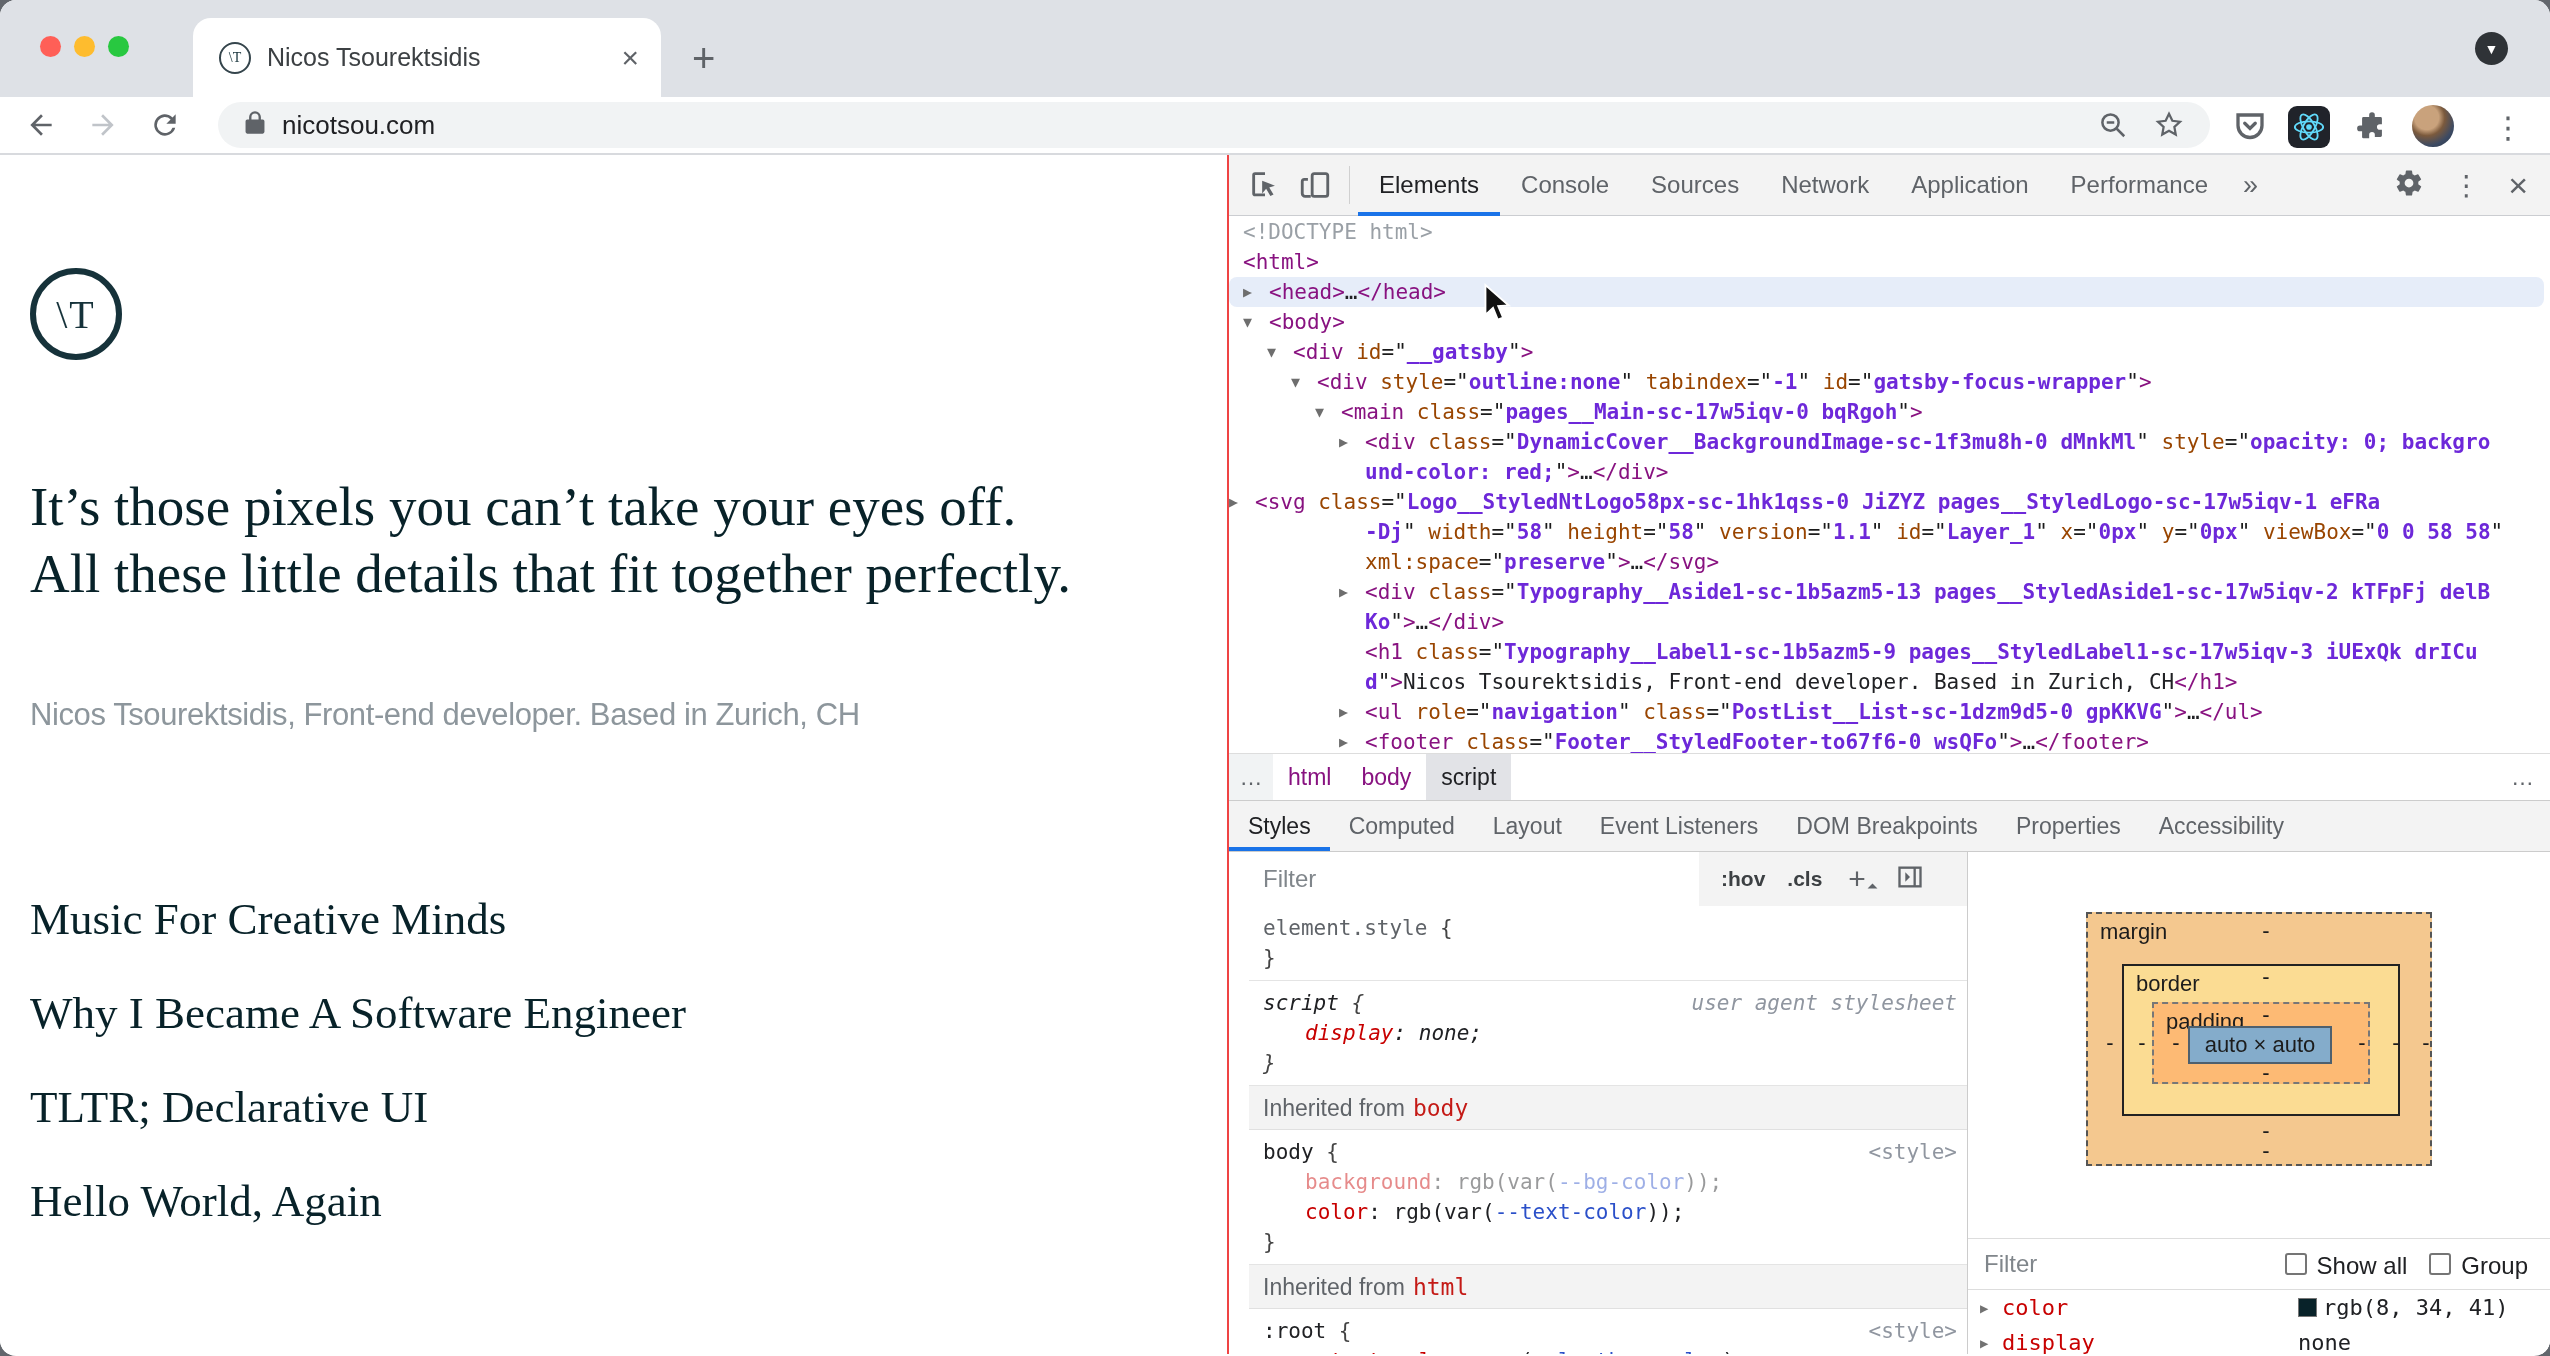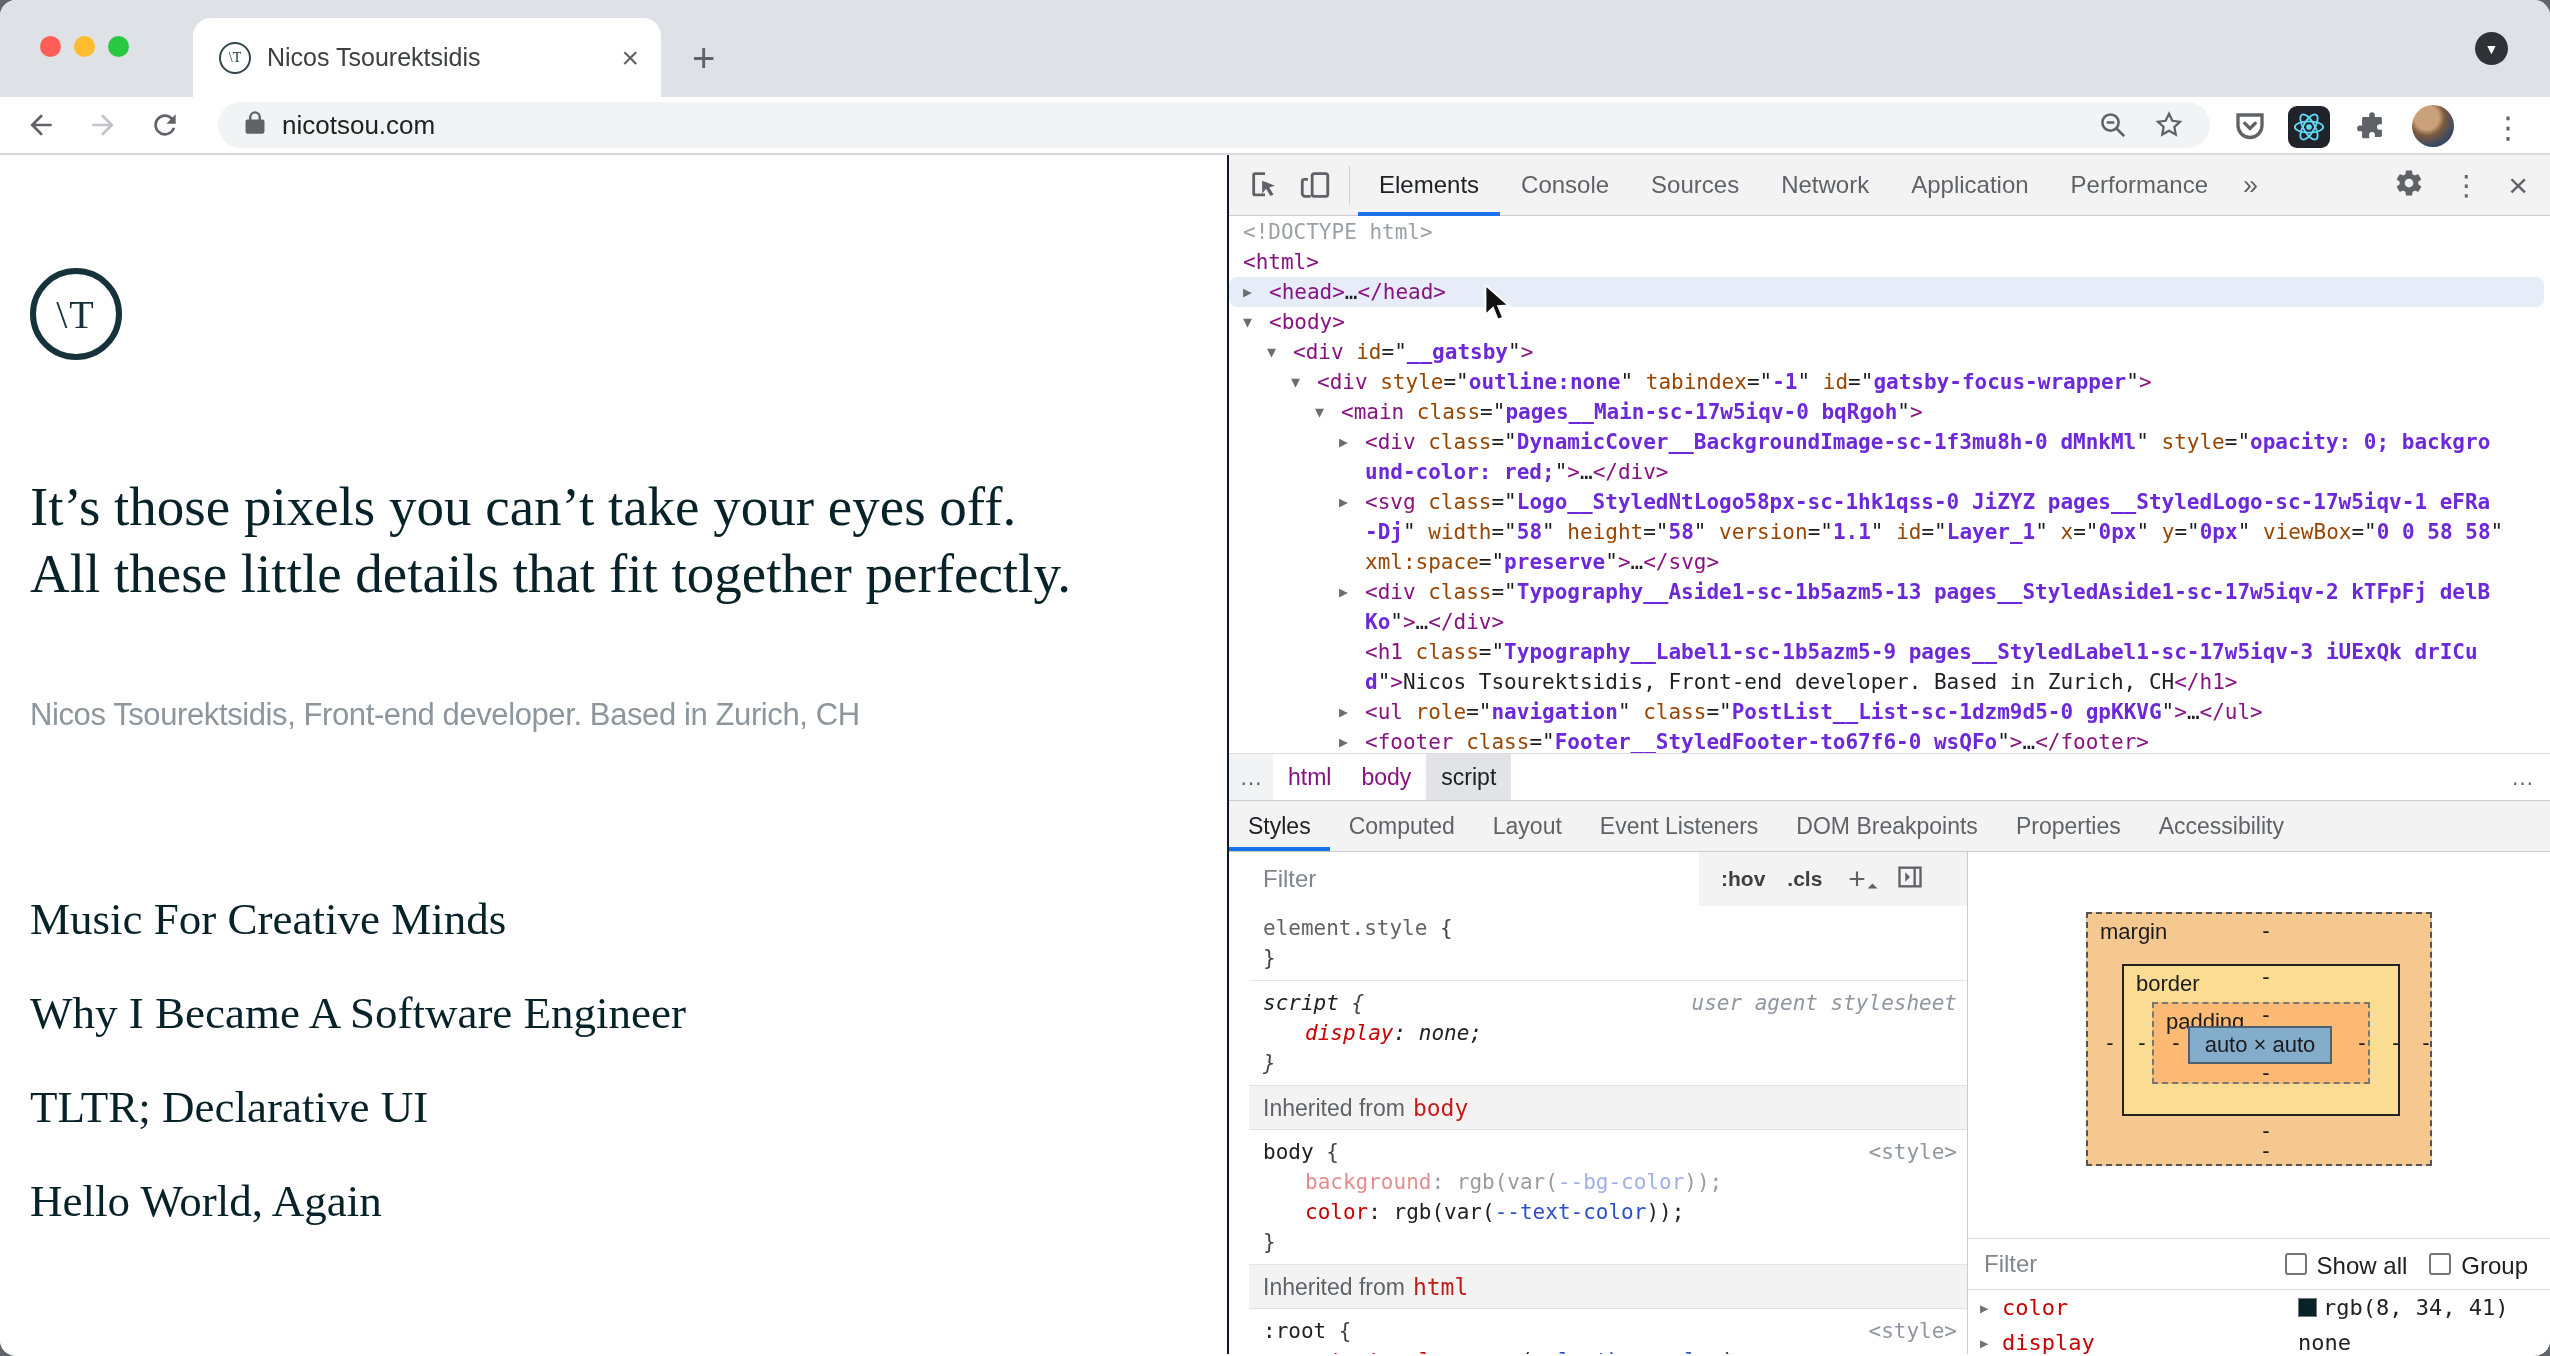--- a/index.html
+++ b/index.html
@@ -30,21 +30,21 @@
   .ext{position:absolute;display:flex;align-items:center;justify-content:center;}
   .pocket{left:2228px;top:8px;width:44px;height:44px;}
   .react{left:2288px;top:9px;width:42px;height:42px;background:#20232a;border-radius:9px;}
   .puzzle{left:2350px;top:8px;width:44px;height:44px;}
   .avatar{left:2412px;top:8px;width:42px;height:42px;border-radius:50%;background:radial-gradient(circle at 35% 30%,#c9a27c 0 30%,#7b5a3d 45%,#3c4a63 70%,#26303f 100%);}
   .kebab-b{left:2486px;top:8px;width:44px;height:44px;font-size:30px;color:#5f6368;}
 
   
   .content{display:flex;height:1199px;}
   .webpage{position:relative;width:1227px;background:#fff;}
-  .devtools{position:relative;flex:1;background:#fff;border-left:2px solid #0f172a;display:flex;flex-direction:column;}
+  .devtools{position:relative;flex:1;background:#fff;border-left:2px solid #ef4444;display:flex;flex-direction:column;}
 
   
   .logo{position:absolute;left:30px;top:113px;width:92px;height:92px;border-radius:50%;border:6px solid #16323a;display:flex;align-items:center;justify-content:center;font-family:"Liberation Serif",serif;font-size:40px;color:#16323a;letter-spacing:2px;}
   .quote{position:absolute;left:30px;top:318px;width:1060px;font-family:"Liberation Serif",serif;font-size:55px;line-height:67px;color:#082229;}
   .byline{position:absolute;left:30px;top:542px;font-size:31px;letter-spacing:-0.4px;color:#8d969c;}
   .postlist{position:absolute;left:30px;top:738px;}
   .postlist .post{font-family:"Liberation Serif",serif;font-size:45px;color:#082229;height:94px;}
 
   
   .dt-toolbar{height:61px;background:#f3f3f3;border-bottom:1px solid #cbcdd1;display:flex;align-items:center;flex-shrink:0;}
@@ -261,21 +261,21 @@
       <div class="tree" id="tree">
           <div class="trow" style="padding-left: 14px;"><span class="tk-d">&lt;!DOCTYPE html&gt;</span></div>
           <div class="trow" style="padding-left: 14px;"><span class="tk-t">&lt;html&gt;</span></div>
           <div class="trow hl" style="padding-left: 14px;"><span class="arrow">▶</span><span class="tk-t">&lt;head&gt;</span><span class="tk-e">…</span><span class="tk-t">&lt;/head&gt;</span></div>
           <div class="trow" style="padding-left: 14px;"><span class="arrow">▼</span><span class="tk-t">&lt;body&gt;</span></div>
           <div class="trow" style="padding-left: 38px;"><span class="arrow">▼</span><span class="tk-t">&lt;div</span><span class="tk-a"> id</span><span class="tk-p">="</span><span class="tk-v">__gatsby</span><span class="tk-p">"</span><span class="tk-t">&gt;</span></div>
           <div class="trow" style="padding-left: 62px;"><span class="arrow">▼</span><span class="tk-t">&lt;div</span><span class="tk-a"> style</span><span class="tk-p">="</span><span class="tk-v">outline:none</span><span class="tk-p">"</span><span class="tk-a"> tabindex</span><span class="tk-p">="</span><span class="tk-v">-1</span><span class="tk-p">"</span><span class="tk-a"> id</span><span class="tk-p">="</span><span class="tk-v">gatsby-focus-wrapper</span><span class="tk-p">"</span><span class="tk-t">&gt;</span></div>
           <div class="trow" style="padding-left: 86px;"><span class="arrow">▼</span><span class="tk-t">&lt;main</span><span class="tk-a"> class</span><span class="tk-p">="</span><span class="tk-v">pages__Main-sc-17w5iqv-0 bqRgoh</span><span class="tk-p">"</span><span class="tk-t">&gt;</span></div>
           <div class="trow" style="padding-left: 110px;"><span class="arrow">▶</span><span class="tk-t">&lt;div</span><span class="tk-a"> class</span><span class="tk-p">="</span><span class="tk-v">DynamicCover__BackgroundImage-sc-1f3mu8h-0 dMnkMl</span><span class="tk-p">"</span><span class="tk-a"> style</span><span class="tk-p">="</span><span class="tk-v">opacity: 0; backgro</span></div>
           <div class="trow" style="padding-left: 136px;"><span class="tk-v">und-color: red;</span><span class="tk-p">"</span><span class="tk-t">&gt;</span><span class="tk-e">…</span><span class="tk-t">&lt;/div&gt;</span></div>
-          <div class="trow" style="padding-left: 110px;"><span class="arrow">▶</span><span class="tk-t">&lt;svg</span><span class="tk-a"> class</span><span class="tk-p">="</span><span class="tk-v">Logo__StyledNtLogo58px-sc-1hk1qss-0 JiZYZ pages__StyledLogo-sc-17w5iqv-1 eFRa</span></div>
+          <div class="trow" style=""><span class="arrow">▶</span><span class="tk-t">&lt;svg</span><span class="tk-a"> class</span><span class="tk-p">="</span><span class="tk-v">Logo__StyledNtLogo58px-sc-1hk1qss-0 JiZYZ pages__StyledLogo-sc-17w5iqv-1 eFRa</span></div>
           <div class="trow" style="padding-left: 136px;"><span class="tk-v">-Dj</span><span class="tk-p">"</span><span class="tk-a"> width</span><span class="tk-p">="</span><span class="tk-v">58</span><span class="tk-p">"</span><span class="tk-a"> height</span><span class="tk-p">="</span><span class="tk-v">58</span><span class="tk-p">"</span><span class="tk-a"> version</span><span class="tk-p">="</span><span class="tk-v">1.1</span><span class="tk-p">"</span><span class="tk-a"> id</span><span class="tk-p">="</span><span class="tk-v">Layer_1</span><span class="tk-p">"</span><span class="tk-a"> x</span><span class="tk-p">="</span><span class="tk-v">0px</span><span class="tk-p">"</span><span class="tk-a"> y</span><span class="tk-p">="</span><span class="tk-v">0px</span><span class="tk-p">"</span><span class="tk-a"> viewBox</span><span class="tk-p">="</span><span class="tk-v">0 0 58 58</span><span class="tk-p">"</span></div>
           <div class="trow" style="padding-left: 136px;"><span class="tk-a">xml:space</span><span class="tk-p">="</span><span class="tk-v">preserve</span><span class="tk-p">"</span><span class="tk-t">&gt;</span><span class="tk-e">…</span><span class="tk-t">&lt;/svg&gt;</span></div>
           <div class="trow" style="padding-left: 110px;"><span class="arrow">▶</span><span class="tk-t">&lt;div</span><span class="tk-a"> class</span><span class="tk-p">="</span><span class="tk-v">Typography__Aside1-sc-1b5azm5-13 pages__StyledAside1-sc-17w5iqv-2 kTFpFj delB</span></div>
           <div class="trow" style="padding-left: 136px;"><span class="tk-v">Ko</span><span class="tk-p">"</span><span class="tk-t">&gt;</span><span class="tk-e">…</span><span class="tk-t">&lt;/div&gt;</span></div>
           <div class="trow" style="padding-left: 136px;"><span class="tk-t">&lt;h1</span><span class="tk-a"> class</span><span class="tk-p">="</span><span class="tk-v">Typography__Label1-sc-1b5azm5-9 pages__StyledLabel1-sc-17w5iqv-3 iUExQk drICu</span></div>
           <div class="trow" style="padding-left: 136px;"><span class="tk-v">d</span><span class="tk-p">"</span><span class="tk-t">&gt;</span><span class="tk-x">Nicos Tsourektsidis, Front-end developer. Based in Zurich, CH</span><span class="tk-t">&lt;/h1&gt;</span></div>
           <div class="trow" style="padding-left: 110px;"><span class="arrow">▶</span><span class="tk-t">&lt;ul</span><span class="tk-a"> role</span><span class="tk-p">="</span><span class="tk-v">navigation</span><span class="tk-p">"</span><span class="tk-a"> class</span><span class="tk-p">="</span><span class="tk-v">PostList__List-sc-1dzm9d5-0 gpKKVG</span><span class="tk-p">"</span><span class="tk-t">&gt;</span><span class="tk-e">…</span><span class="tk-t">&lt;/ul&gt;</span></div>
           <div class="trow" style="padding-left: 110px;"><span class="arrow">▶</span><span class="tk-t">&lt;footer</span><span class="tk-a"> class</span><span class="tk-p">="</span><span class="tk-v">Footer__StyledFooter-to67f6-0 wsQFo</span><span class="tk-p">"</span><span class="tk-t">&gt;</span><span class="tk-e">…</span><span class="tk-t">&lt;/footer&gt;</span></div>
         </div>
 

